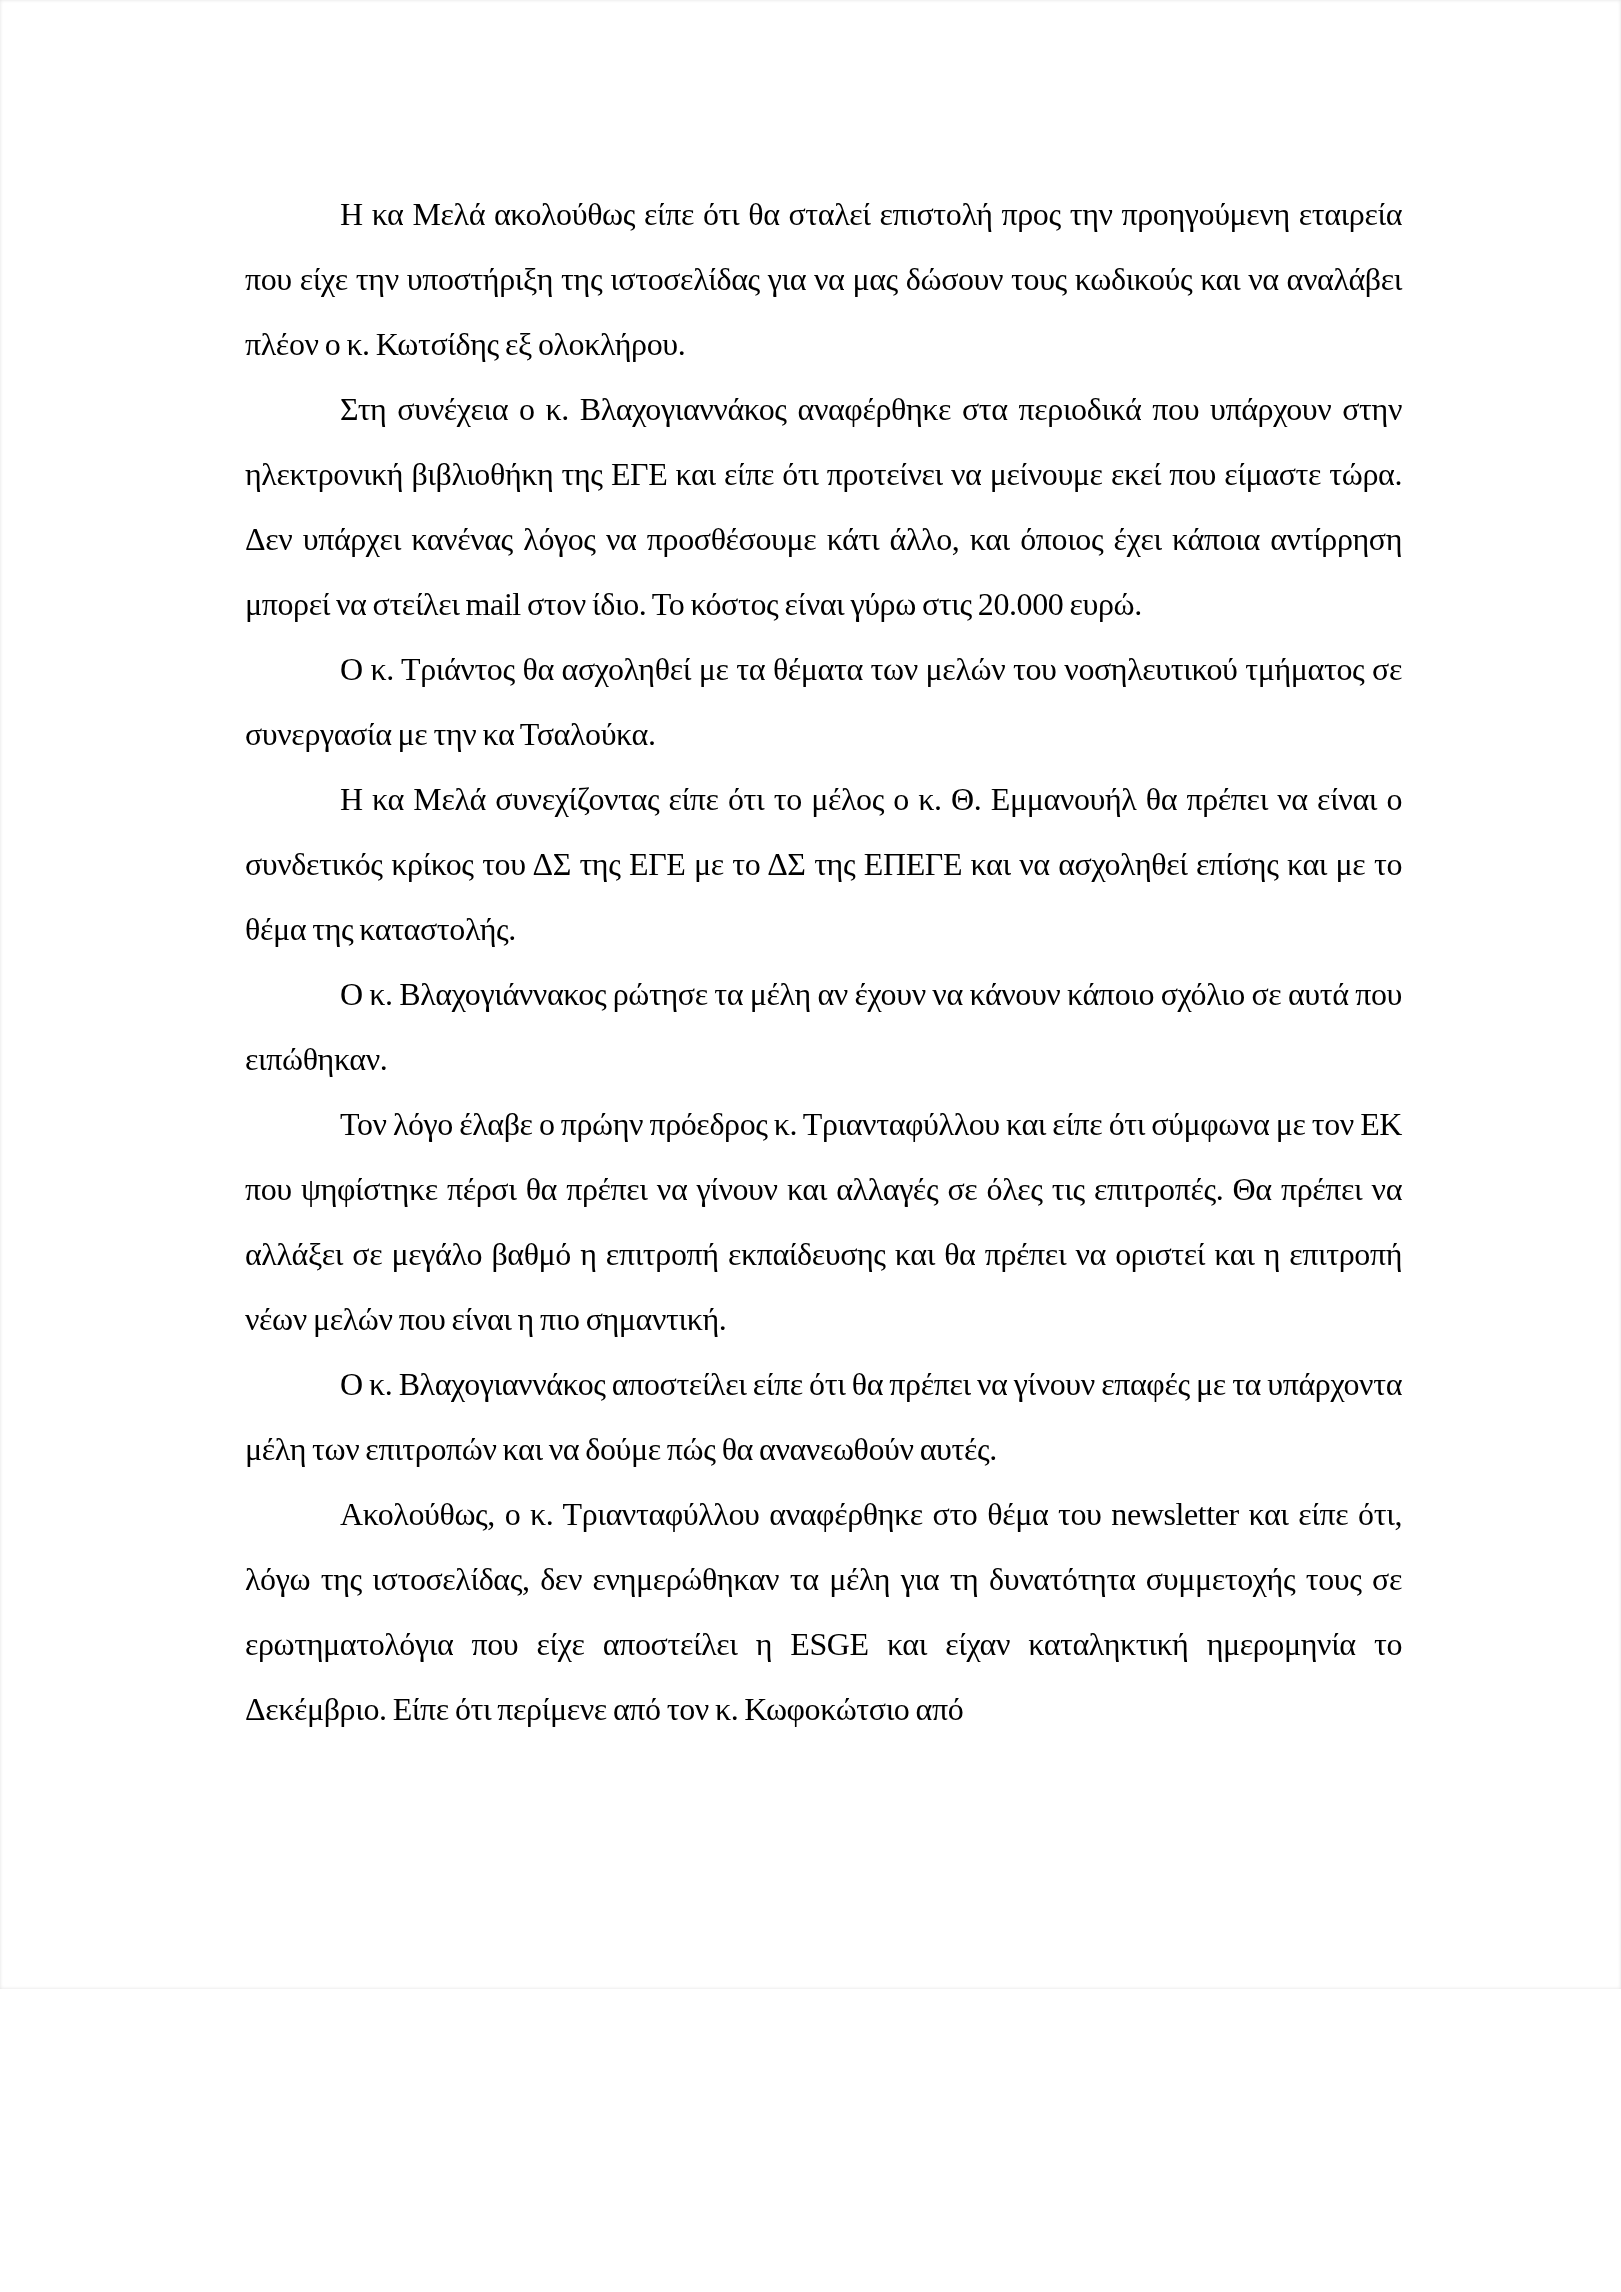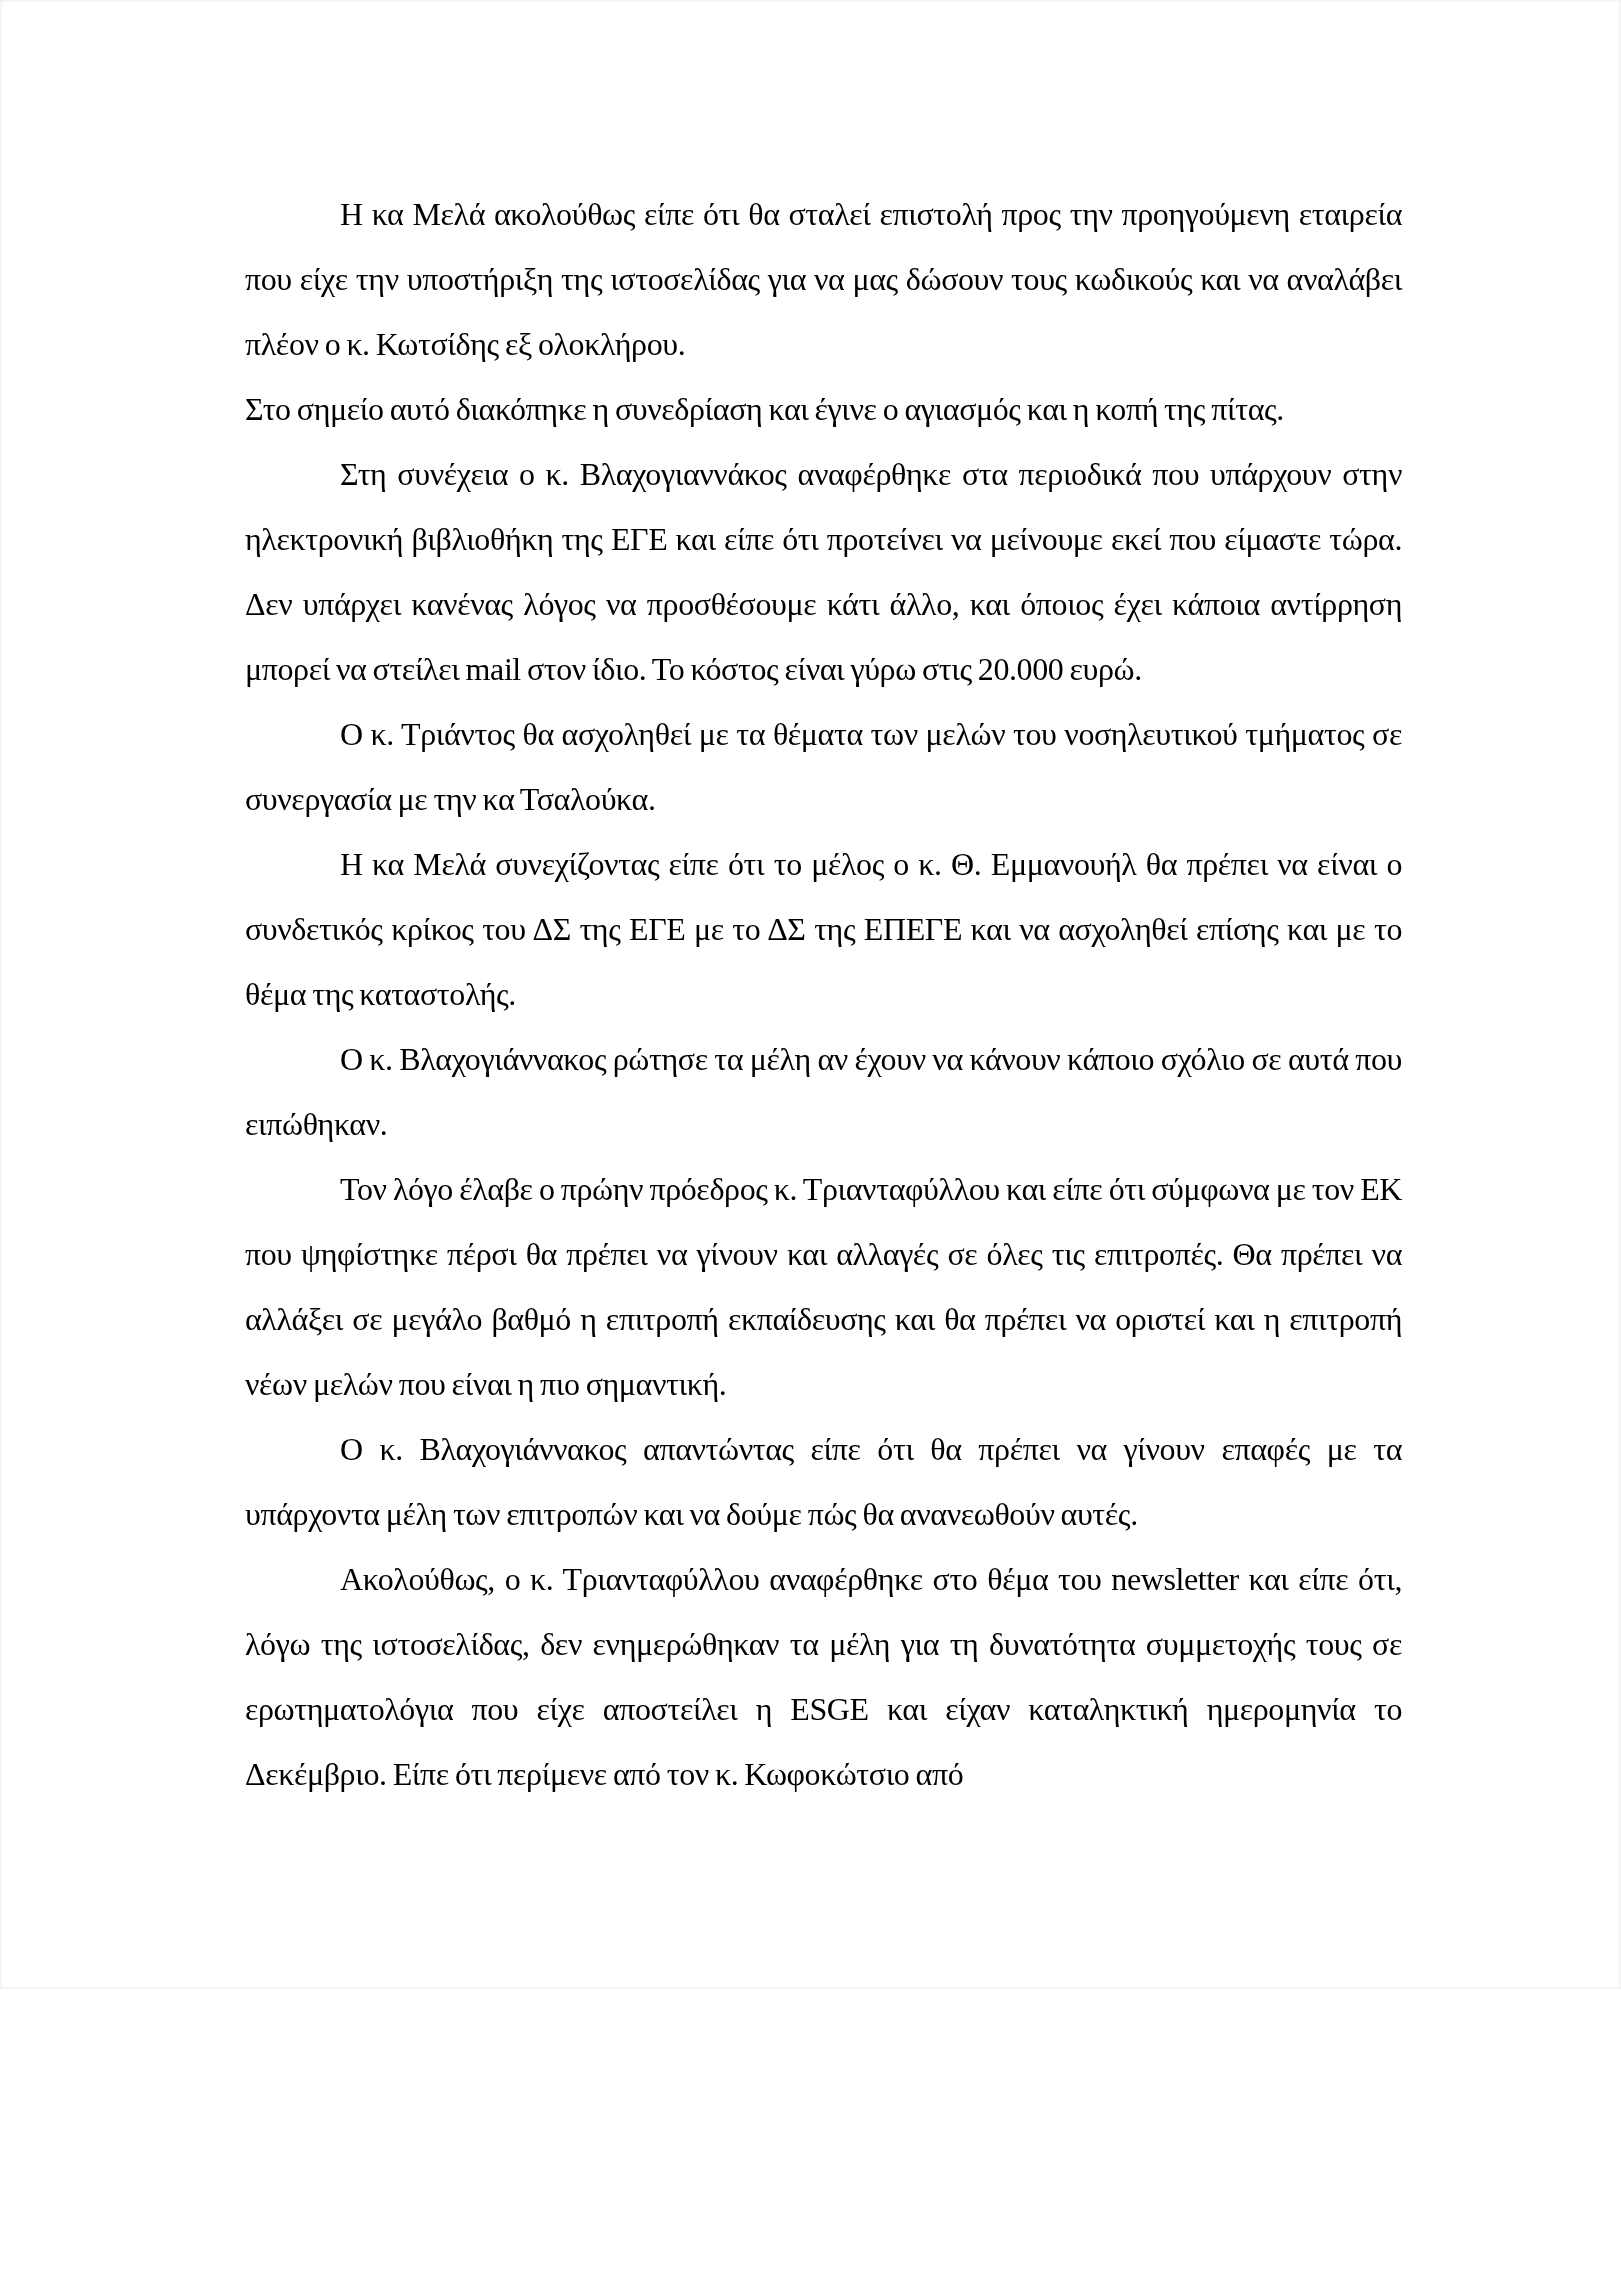--- a/index.html
+++ b/index.html
@@ -46,24 +46,23 @@
     line-height: 39px;
     color: #000000;
   }
 </style>
 </head>
 <body>
 
 <div class="page">
   <main class="body-text">
     <p>Η κα Μελά ακολούθως είπε ότι θα σταλεί επιστολή προς την προηγούμενη εταιρεία που είχε την υποστήριξη της ιστοσελίδας για να μας δώσουν τους κωδικούς και να αναλάβει πλέον ο κ. Κωτσίδης εξ ολοκλήρου.</p>
-    <p class="no-indent">Στο σημείο αυτό διακόπηκε η συνεδρίαση και έγινε ο αγιασμός και η κοπή της πίτας.</p>
     <p>Στη συνέχεια ο κ. Βλαχογιαννάκος αναφέρθηκε στα περιοδικά που υπάρχουν στην ηλεκτρονική βιβλιοθήκη της ΕΓΕ και είπε ότι προτείνει να μείνουμε εκεί που είμαστε τώρα. Δεν υπάρχει κανένας λόγος να προσθέσουμε κάτι άλλο, και όποιος έχει κάποια αντίρρηση μπορεί να στείλει mail στον ίδιο. Το κόστος είναι γύρω στις 20.000 ευρώ.</p>
     <p>Ο κ. Τριάντος θα ασχοληθεί με τα θέματα των μελών του νοσηλευτικού τμήματος σε συνεργασία με την κα Τσαλούκα.</p>
     <p>Η κα Μελά συνεχίζοντας είπε ότι το μέλος ο κ. Θ. Εμμανουήλ θα πρέπει να είναι ο συνδετικός κρίκος του ΔΣ της ΕΓΕ με το ΔΣ της ΕΠΕΓΕ και να ασχοληθεί επίσης και με το θέμα της καταστολής.</p>
     <p>Ο κ. Βλαχογιάννακος ρώτησε τα μέλη αν έχουν να κάνουν κάποιο σχόλιο σε αυτά που ειπώθηκαν.</p>
     <p>Τον λόγο έλαβε ο πρώην πρόεδρος κ. Τριανταφύλλου και είπε ότι σύμφωνα με τον ΕΚ που ψηφίστηκε πέρσι θα πρέπει να γίνουν και αλλαγές σε όλες τις επιτροπές. Θα πρέπει να αλλάξει σε μεγάλο βαθμό η επιτροπή εκπαίδευσης και θα πρέπει να οριστεί και η επιτροπή νέων μελών που είναι η πιο σημαντική.</p>
-    <p>Ο κ. Βλαχογιάννακος απαντώντας είπε ότι θα πρέπει να γίνουν επαφές με τα υπάρχοντα μέλη των επιτροπών και να δούμε πώς θα ανανεωθούν αυτές.</p>
+    <p>Ο κ. Βλαχογιαννάκος αποστείλει είπε ότι θα πρέπει να γίνουν επαφές με τα υπάρχοντα μέλη των επιτροπών και να δούμε πώς θα ανανεωθούν αυτές.</p>
     <p>Ακολούθως, ο κ. Τριανταφύλλου αναφέρθηκε στο θέμα του newsletter και είπε ότι, λόγω της ιστοσελίδας, δεν ενημερώθηκαν τα μέλη για τη δυνατότητα συμμετοχής τους σε ερωτηματολόγια που είχε αποστείλει η ESGE και είχαν καταληκτική ημερομηνία το Δεκέμβριο. Είπε ότι περίμενε από τον κ. Κωφοκώτσιο από</p>
   </main>
   <div class="page-number">2</div>
 </div>
 
 
 </body></html>

